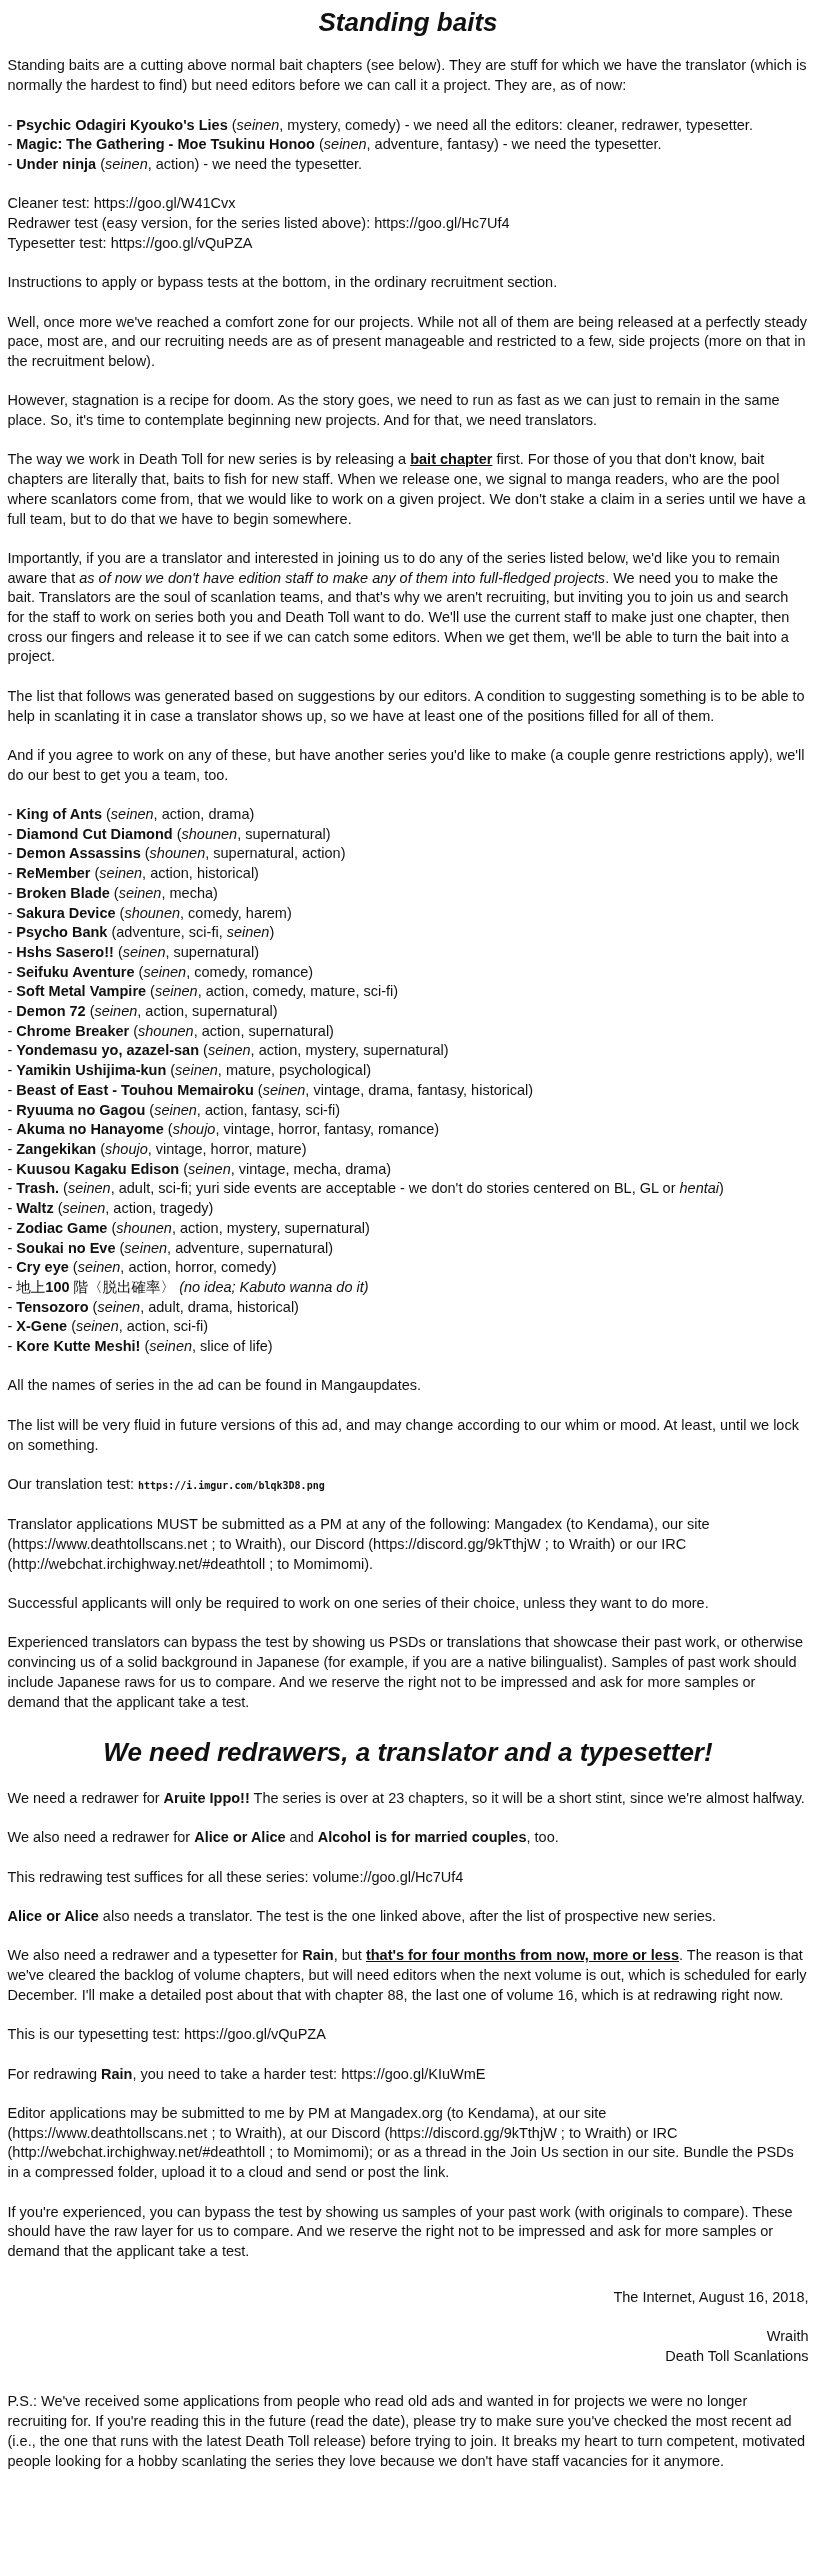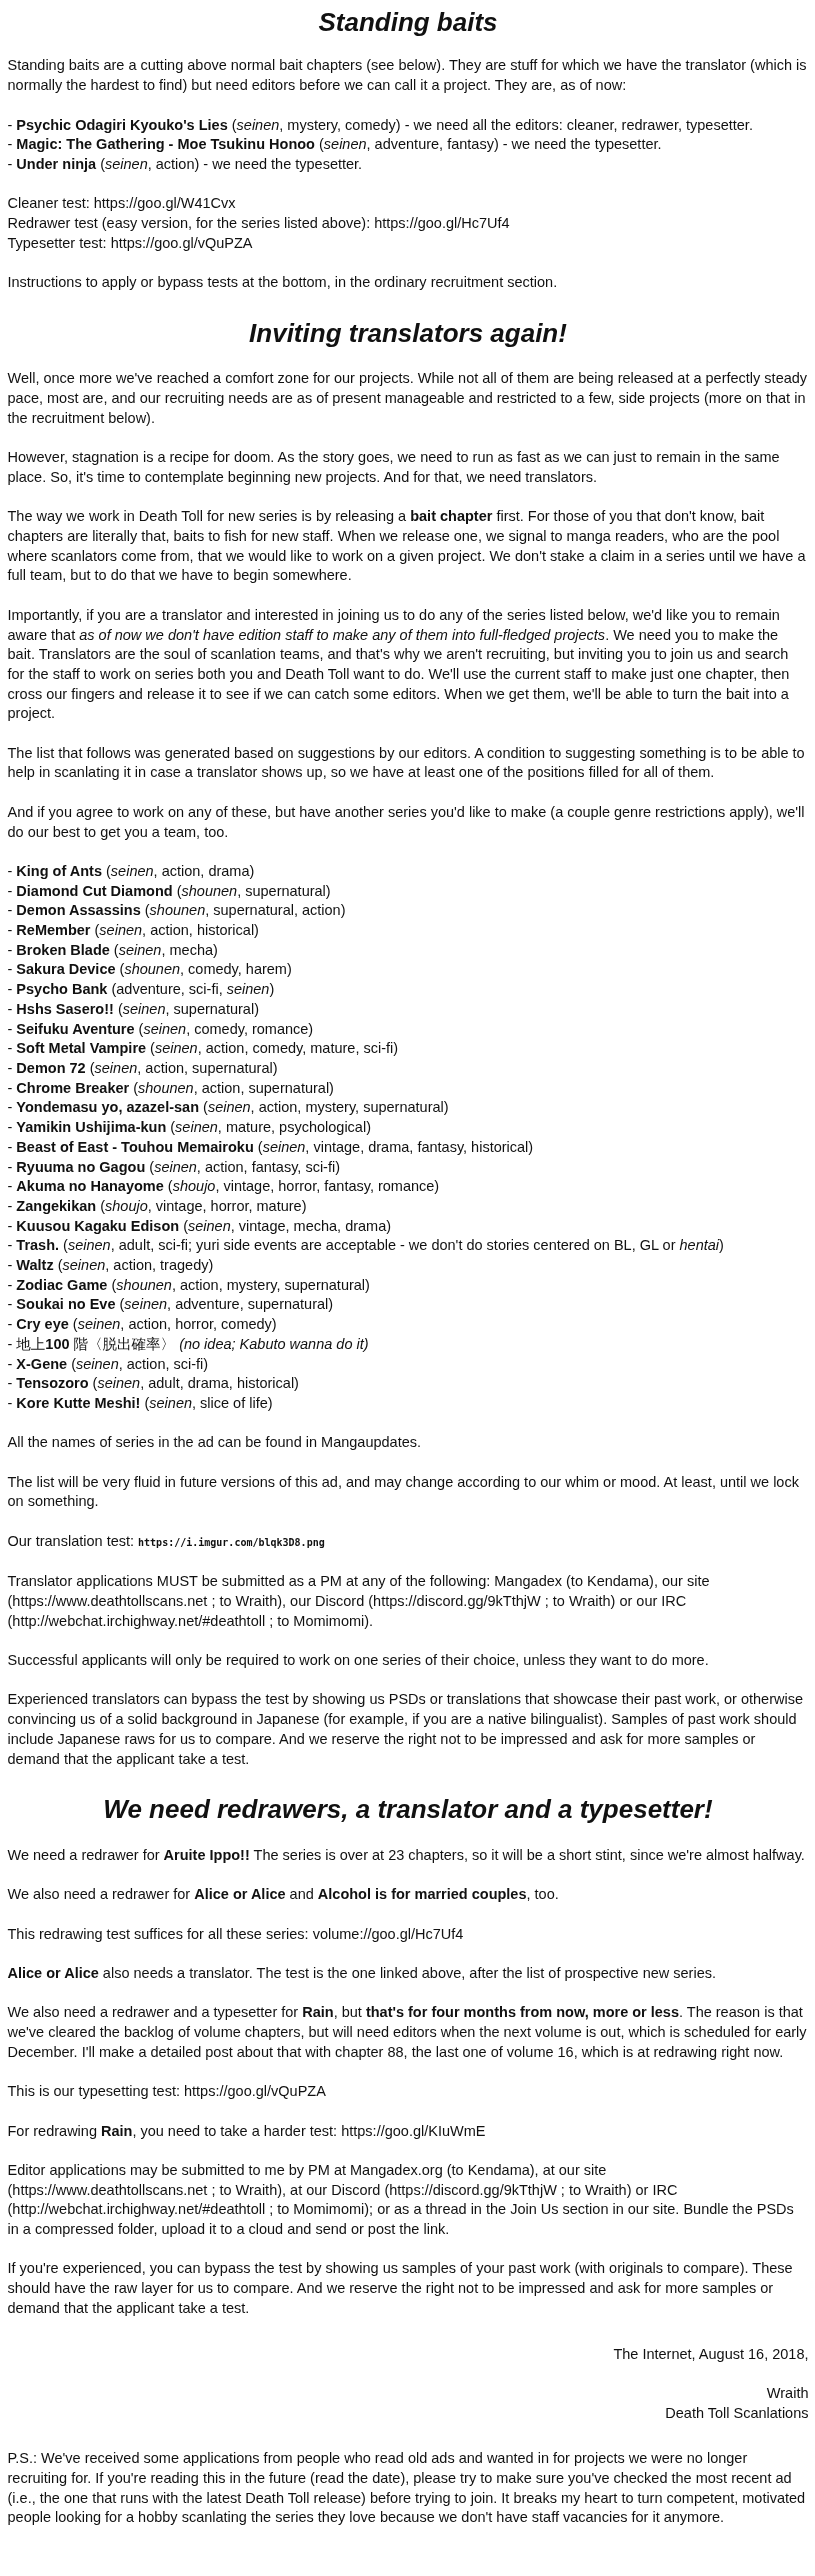--- a/index.html
+++ b/index.html
@@ -32,21 +32,21 @@
     font-style:italic;
     font-size:26px;
     line-height:30px;
     margin:25px 0 21.6px 0;
   }
   .p{margin:0 0 19.7px 0;}
   .list{margin:0 0 19.7px 0;}
   .li{margin:0;}
   .right{text-align:right;}
   .gap{margin-top:26px;}
-  .run-b{font-weight:700;}
+  .run-b{font-weight:700;text-decoration:underline;}
   .run-i{font-style:italic;}
   .run-bi{font-weight:700;}
   .run-m{font-family:"DejaVu Sans Mono", monospace;font-weight:700;font-size:10px;}
 </style>
 </head>
 <body>
 
 <div class="doc">
     <div class="h1">Standing baits</div>
     <div class="p"><span>Standing baits are a cutting above normal bait chapters (see below). They are stuff for which we have the translator (which is normally the hardest to find) but need editors before we can call it a project. They are, as of now:</span></div>
@@ -54,21 +54,20 @@
       <div class="li"><span>- </span><span class="run-bi">Psychic Odagiri Kyouko's Lies</span><span> (</span><span class="run-i">seinen</span><span>, mystery, comedy) - we need all the editors: cleaner, redrawer, typesetter.</span></div>
       <div class="li"><span>- </span><span class="run-bi">Magic: The Gathering - Moe Tsukinu Honoo</span><span> (</span><span class="run-i">seinen</span><span>, adventure, fantasy) - we need the typesetter.</span></div>
       <div class="li"><span>- </span><span class="run-bi">Under ninja</span><span> (</span><span class="run-i">seinen</span><span>, action) - we need the typesetter.</span></div>
     </div>
     <div class="list">
       <div class="li"><span>Cleaner test: https://goo.gl/W41Cvx</span></div>
       <div class="li"><span>Redrawer test (easy version, for the series listed above): https://goo.gl/Hc7Uf4</span></div>
       <div class="li"><span>Typesetter test: https://goo.gl/vQuPZA</span></div>
     </div>
     <div class="p"><span>Instructions to apply or bypass tests at the bottom, in the ordinary recruitment section.</span></div>
-    <div class="h2">Inviting translators again!</div>
     <div class="p"><span>Well, once more we've reached a comfort zone for our projects. While not all of them are being released at a perfectly steady pace, most are, and our recruiting needs are as of present manageable and restricted to a few, side projects (more on that in the recruitment below).</span></div>
     <div class="p"><span>However, stagnation is a recipe for doom. As the story goes, we need to run as fast as we can just to remain in the same place. So, it's time to contemplate beginning new projects. And for that, we need translators.</span></div>
     <div class="p"><span>The way we work in Death Toll for new series is by releasing a </span><span class="run-b">bait chapter</span><span> first. For those of you that don't know, bait chapters are literally that, baits to fish for new staff. When we release one, we signal to manga readers, who are the pool where scanlators come from, that we would like to work on a given project. We don't stake a claim in a series until we have a full team, but to do that we have to begin somewhere.</span></div>
     <div class="p"><span>Importantly, if you are a translator and interested in joining us to do any of the series listed below, we'd like you to remain aware that </span><span class="run-i">as of now we don't have edition staff to make any of them into full-fledged projects</span><span>. We need you to make the bait. Translators are the soul of scanlation teams, and that's why we aren't recruiting, but inviting you to join us and search for the staff to work on series both you and Death Toll want to do. We'll use the current staff to make just one chapter, then cross our fingers and release it to see if we can catch some editors. When we get them, we'll be able to turn the bait into a project.</span></div>
     <div class="p"><span>The list that follows was generated based on suggestions by our editors. A condition to suggesting something is to be able to help in scanlating it in case a translator shows up, so we have at least one of the positions filled for all of them.</span></div>
     <div class="p"><span>And if you agree to work on any of these, but have another series you'd like to make (a couple genre restrictions apply), we'll do our best to get you a team, too.</span></div>
     <div class="list">
       <div class="li"><span>- </span><span class="run-bi">King of Ants</span><span> (</span><span class="run-i">seinen</span><span>, action, drama)</span></div>
       <div class="li"><span>- </span><span class="run-bi">Diamond Cut Diamond</span><span> (</span><span class="run-i">shounen</span><span>, supernatural)</span></div>
       <div class="li"><span>- </span><span class="run-bi">Demon Assassins</span><span> (</span><span class="run-i">shounen</span><span>, supernatural, action)</span></div>
@@ -87,22 +86,22 @@
       <div class="li"><span>- </span><span class="run-bi">Ryuuma no Gagou</span><span> (</span><span class="run-i">seinen</span><span>, action, fantasy, sci-fi)</span></div>
       <div class="li"><span>- </span><span class="run-bi">Akuma no Hanayome</span><span> (</span><span class="run-i">shoujo</span><span>, vintage, horror, fantasy, romance)</span></div>
       <div class="li"><span>- </span><span class="run-bi">Zangekikan</span><span> (</span><span class="run-i">shoujo</span><span>, vintage, horror, mature)</span></div>
       <div class="li"><span>- </span><span class="run-bi">Kuusou Kagaku Edison</span><span> (</span><span class="run-i">seinen</span><span>, vintage, mecha, drama)</span></div>
       <div class="li"><span>- </span><span class="run-bi">Trash.</span><span> (</span><span class="run-i">seinen</span><span>, adult, sci-fi; yuri side events are acceptable - we don't do stories centered on BL, GL or </span><span class="run-i">hentai</span><span>)</span></div>
       <div class="li"><span>- </span><span class="run-bi">Waltz</span><span> (</span><span class="run-i">seinen</span><span>, action, tragedy)</span></div>
       <div class="li"><span>- </span><span class="run-bi">Zodiac Game</span><span> (</span><span class="run-i">shounen</span><span>, action, mystery, supernatural)</span></div>
       <div class="li"><span>- </span><span class="run-bi">Soukai no Eve</span><span> (</span><span class="run-i">seinen</span><span>, adventure, supernatural)</span></div>
       <div class="li"><span>- </span><span class="run-bi">Cry eye</span><span> (</span><span class="run-i">seinen</span><span>, action, horror, comedy)</span></div>
       <div class="li"><span>- 地上</span><span class="run-bi">100</span><span> 階〈脱出確率〉 </span><span class="run-i">(no idea; Kabuto wanna do it)</span></div>
+      <div class="li"><span>- </span><span class="run-bi">Tensozoro</span><span> (</span><span class="run-i">seinen</span><span>, adult, drama, historical)</span></div>
       <div class="li"><span>- </span><span class="run-bi">X-Gene</span><span> (</span><span class="run-i">seinen</span><span>, action, sci-fi)</span></div>
-      <div class="li"><span>- </span><span class="run-bi">Tensozoro</span><span> (</span><span class="run-i">seinen</span><span>, adult, drama, historical)</span></div>
       <div class="li"><span>- </span><span class="run-bi">Kore Kutte Meshi!</span><span> (</span><span class="run-i">seinen</span><span>, slice of life)</span></div>
     </div>
     <div class="p"><span>All the names of series in the ad can be found in Mangaupdates.</span></div>
     <div class="p"><span>The list will be very fluid in future versions of this ad, and may change according to our whim or mood. At least, until we lock on something.</span></div>
     <div class="p"><span>Our translation test: </span><span class="run-m">https://i.imgur.com/blqk3D8.png</span></div>
     <div class="p"><span>Translator applications MUST be submitted as a PM at any of the following: Mangadex (to Kendama), our site (https://www.deathtollscans.net ; to Wraith), our Discord (https://discord.gg/9kTthjW ; to Wraith) or our IRC (http://webchat.irchighway.net/#deathtoll ; to Momimomi).</span></div>
     <div class="p"><span>Successful applicants will only be required to work on one series of their choice, unless they want to do more.</span></div>
     <div class="p"><span>Experienced translators can bypass the test by showing us PSDs or translations that showcase their past work, or otherwise convincing us of a solid background in Japanese (for example, if you are a native bilingualist). Samples of past work should include Japanese raws for us to compare. And we reserve the right not to be impressed and ask for more samples or demand that the applicant take a test.</span></div>
     <div class="h2">We need redrawers, a translator and a typesetter!</div>
     <div class="p"><span>We need a redrawer for </span><span class="run-bi">Aruite Ippo!!</span><span> The series is over at 23 chapters, so it will be a short stint, since we're almost halfway.</span></div>

